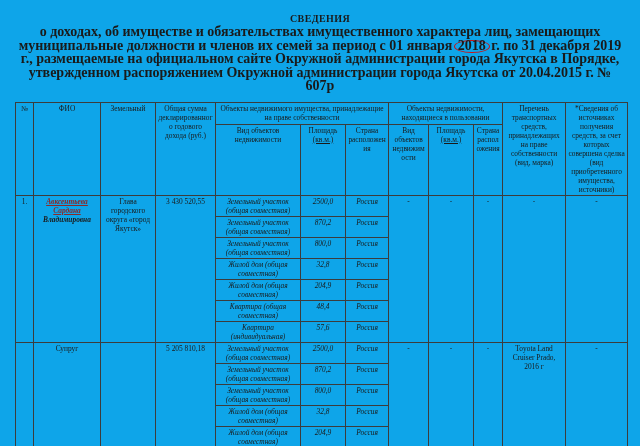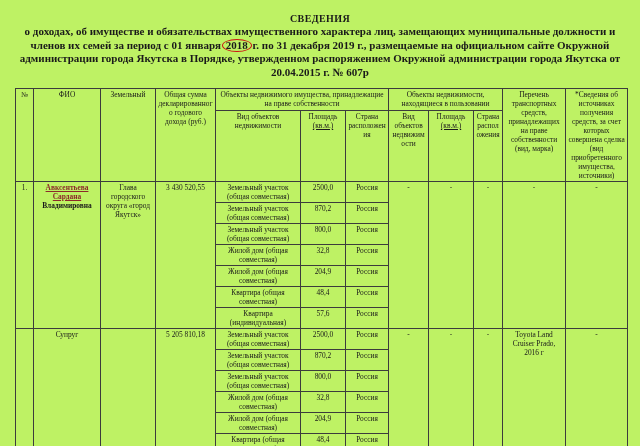--- a/index.html
+++ b/index.html
@@ -4,35 +4,35 @@
 <style>
   * { box-sizing: border-box; }
   html, body { margin: 0; padding: 0; }
   body {
     width: 640px; height: 446px;
     background: #ffffff;
     font-family: "Liberation Serif", "DejaVu Serif", serif;
     color: #1a1a1a;
     -webkit-font-smoothing: antialiased;
   }
-  .page { position: relative; width: 640px; height: 446px; overflow: hidden; background: #bef264; }
+  .page { position: relative; width: 640px; height: 446px; overflow: hidden; background: #0ea5e9; }
 
   .doc-title {
     margin-top: 13px;
     text-align: center;
     font-weight: bold;
     font-size: 10px;
     letter-spacing: .4px;
   }
   .doc-subtitle {
     width: 614px;
     margin: 1px auto 0;
     text-align: center;
     font-weight: bold;
-    font-size: 11px;
+    font-size: 14px;
     line-height: 13.5px;
   }
   .year-circle {
     display: inline-block;
     border: 1.6px solid #cc1111;
     border-radius: 50%;
     padding: 0 3px 1px 3px;
     margin: -2px -2px;
     line-height: 10px;
   }
@@ -49,24 +49,24 @@
     font-size: 7.4px;
     line-height: 9px;
     font-weight: normal;
     text-align: center;
     vertical-align: top;
     overflow-wrap: break-word;
     word-wrap: break-word;
   }
   .decl thead th { height: auto; }
   .decl .group-row th { height: 22px; }
-  .decl td.prop-cell { height: 19px; }
+  .decl td.prop-cell { height: 19px; font-style: italic; }
   .u { text-decoration: underline; }
-  .name-link { display: block; font-weight: bold; text-decoration: underline; color: #8b2a2a; }
-  .name-bold { display: block; font-weight: bold; }
+  .name-link { display: block; font-weight: bold; text-decoration: underline; color: #8b2a2a; font-style: italic; }
+  .name-bold { display: block; font-weight: bold; font-style: italic; }
   .name-plain { display: block; }
   .bold { font-weight: bold; margin-top: 7px; }
 </style>
 </head>
 <body>
 
 <div class="page">
 
   <div class="doc-title">СВЕДЕНИЯ</div>
 

